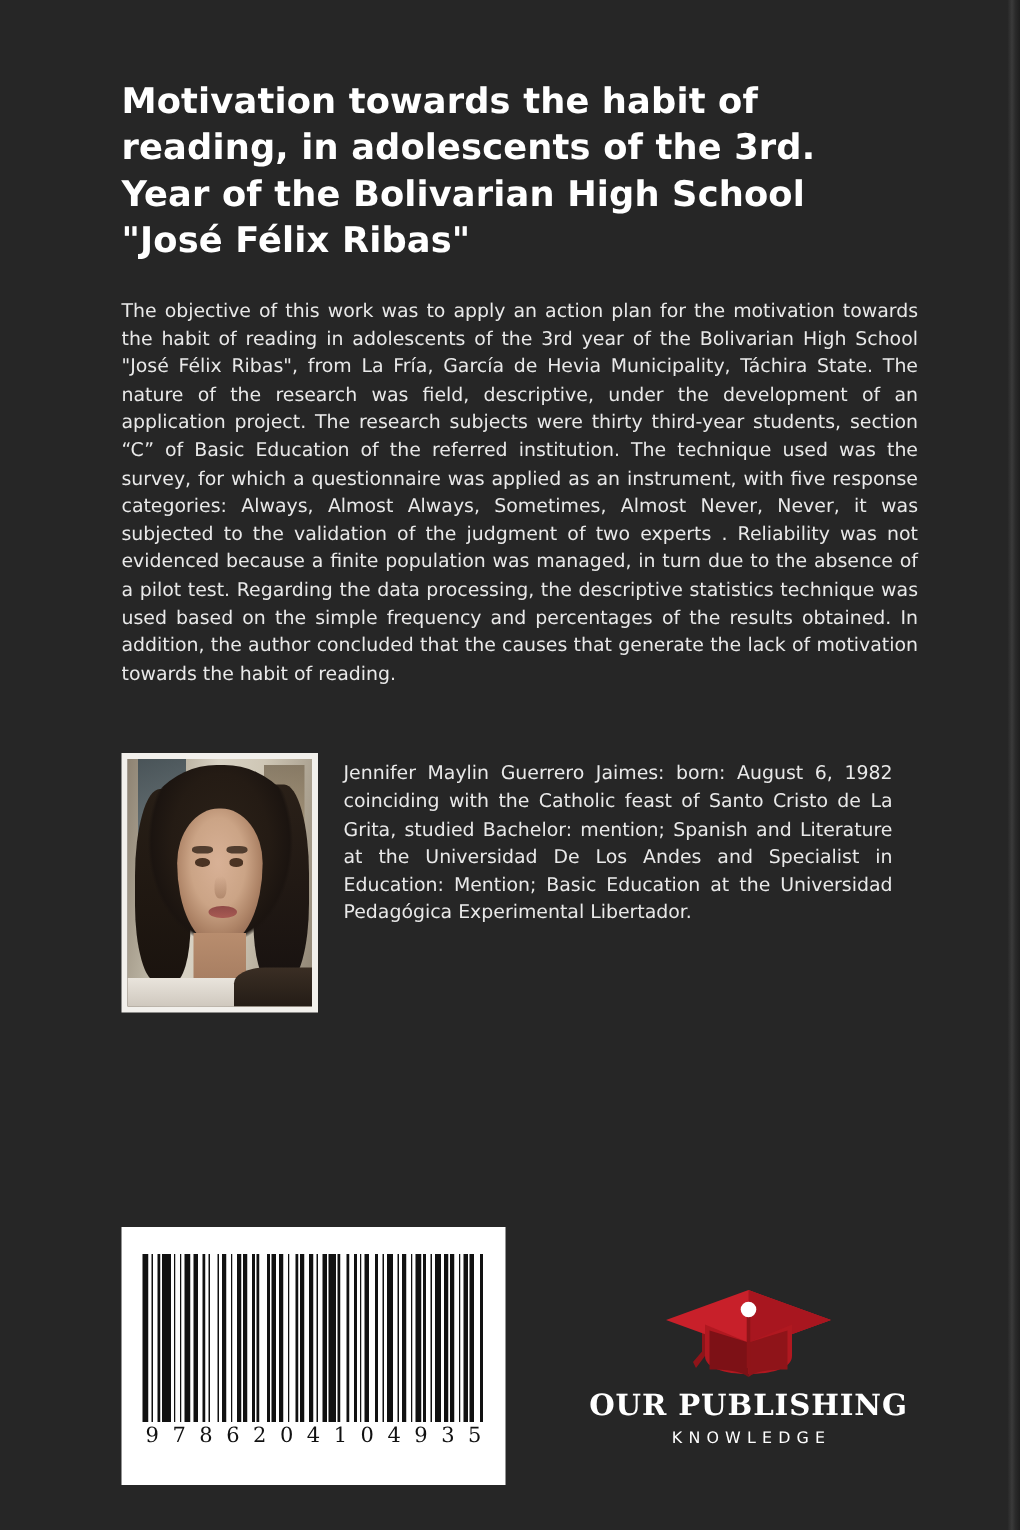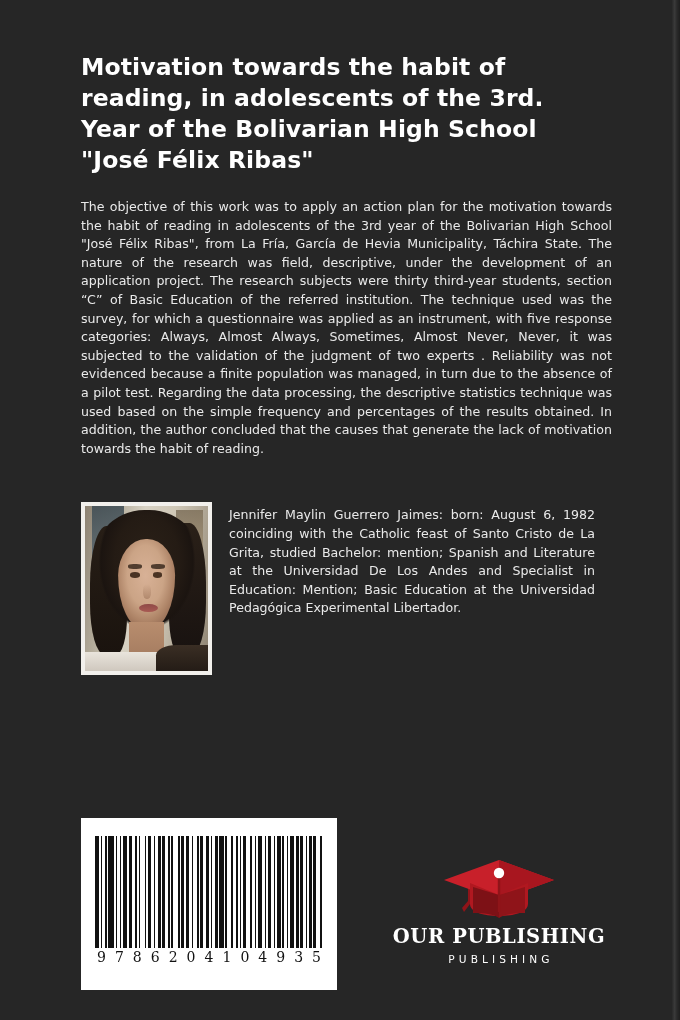--- a/index.html
+++ b/index.html
@@ -424,18 +424,18 @@
         <polygon points="59,4 114,24 59,44" fill="#a8161f"></polygon>
 
         <path d="M30 27 L30 48 C30 56 43 60 59 60 C75 60 88 56 88 48 L88 27 L59 39 Z" fill="#b01820"></path>
         <path d="M59 39 L59 62 C54 58 44 57 33 57 L33 31 Z" fill="#7d1116"></path>
         <path d="M59 39 L59 62 C64 58 74 57 85 57 L85 31 Z" fill="#8f1419"></path>
 
         <line x1="59" y1="18" x2="59" y2="56" stroke="#8f1419" stroke-width="2.4"></line>
         <circle cx="59" cy="17" r="5.2" fill="#ffffff"></circle>
       </svg>
       <p class="pub-name">OUR PUBLISHING</p>
-      <p class="pub-sub">PUBLISHING</p>
+      <p class="pub-sub">KNOWLEDGE</p>
     </div>
   </div>
 
   <div class="edge-strip"></div>
 </div>
 
 </body></html>

